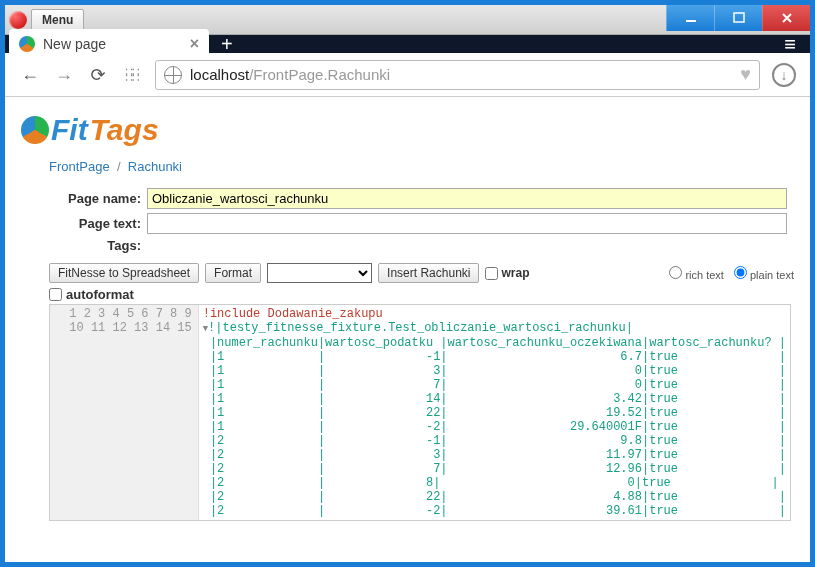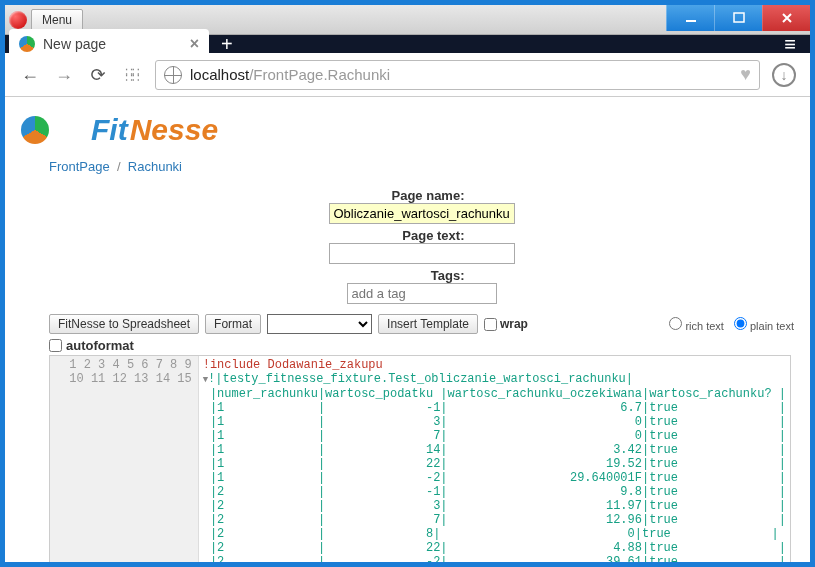--- a/index.html
+++ b/index.html
@@ -3,21 +3,21 @@
 <meta charset="utf-8">
 <style>
 * { box-sizing: border-box; margin: 0; padding: 0; }
 body { font-family: Arial, sans-serif; font-size: 13px; background: #fff; }
 
 
 .browser-frame { border: 5px solid #1a7dd6; width: 815px; height: 567px; background: #fff; overflow: hidden; display: flex; flex-direction: column; }
 .title-bar { background: linear-gradient(#e8e8e8, #d0d0d0); height: 30px; display: flex; align-items: center; justify-content: space-between; border-bottom: 1px solid #aaa; }
 .title-left { display: flex; align-items: center; padding-left: 4px; gap: 4px; }
 .opera-icon { width: 18px; height: 18px; background: radial-gradient(circle at 35% 30%, #ff6b6b, #c40000); border-radius: 50%; box-shadow: inset 1px 1px 2px rgba(255,255,255,0.6); }
-.menu-btn { background: linear-gradient(#fefefe,#e6e6e6); border: 1px solid #aaa; padding: 3px 10px; font-size: 12px; color: #333; border-radius: 2px; }
+.menu-btn { background: linear-gradient(#fefefe,#e6e6e6); border: 1px solid #aaa; padding: 3px 10px; font-size: 12px; color: #333; border-radius: 2px; font-weight: bold; }
 .win-controls { display: flex; height: 100%; }
 .win-btn { width: 48px; height: 26px; display: flex; align-items: center; justify-content: center; font-size: 13px; font-weight: bold; }
 .win-min, .win-max { background: linear-gradient(#4aa3e8,#1a7dd6); color: #fff; border-left: 1px solid rgba(255,255,255,0.3); }
 .win-close { background: linear-gradient(#e65a5a,#c93030); color: #fff; border-left: 1px solid rgba(255,255,255,0.2); }
 
 .tab-strip { background: #0f172a; height: 18px; display: flex; align-items: center; padding-left: 4px; }
 .tab { background: #fff; height: 30px; display: flex; align-items: center; padding: 0 10px; border-radius: 4px 4px 0 0; min-width: 200px; justify-content: space-between; gap: 8px; }
 .tab-icon { width: 16px; height: 16px; border-radius: 50%; background: conic-gradient(#27b34f 0 120deg, #e67e22 120deg 240deg, #2d8ccf 240deg 360deg); display: inline-block; }
 .tab-title { color: #444; font-size: 14px; flex: 1; }
 .tab-close { color: #888; font-size: 16px; font-weight: bold; }
@@ -35,27 +35,27 @@
 .url-text { color: #333; font-size: 15px; }
 .url-text .host { color: #222; }
 .url-text .path { color: #999; }
 .heart { color: #bbb; font-size: 18px; margin-left: auto; }
 .dl-btn { width: 24px; height: 24px; border: 2px solid #888; border-radius: 50%; display: flex; align-items: center; justify-content: center; color: #888; font-size: 14px; }
 
 
 .page { flex: 1; overflow: auto; padding: 10px 16px; color: #333; }
 .logo { display: flex; align-items: center; gap: 2px; margin: 6px 0 12px 0; }
 .logo-swirl { width: 28px; height: 28px; border-radius: 50%; background: conic-gradient(#27b34f 0 120deg, #e67e22 120deg 240deg, #2d8ccf 240deg 360deg); display: inline-block; }
-.logo-fit { color: #2d8ccf; font-style: italic; font-size: 30px; font-weight: bold; margin-left: 40px; }
+.logo-fit { color: #2d8ccf; font-style: italic; font-size: 30px; font-weight: bold; }
 .logo-nesse { color: #e67e22; font-style: italic; font-size: 30px; font-weight: bold; }
 
 .breadcrumb { margin: 6px 0 14px 28px; color: #888; font-size: 13px; }
 .breadcrumb a { color: #2d7ab8; text-decoration: none; }
 
-.form-row { display: flex; align-items: center; margin: 4px 0 4px 28px; flex-direction: column; }
+.form-row { display: flex; align-items: center; margin: 4px 0 4px 28px; }
 .form-label { width: 92px; text-align: right; font-weight: bold; margin-right: 6px; font-size: 13px; color: #333; }
 .form-input { border: 1px solid #aaa; padding: 2px 4px; font-size: 13px; }
 .page-name-input { flex: 1; max-width: 640px; background: #fdffc9; }
 .help-text-input { flex: 1; max-width: 640px; background: #fff; }
 .tags-input { width: 150px; background: #fff; color: #888; }
 
 .toolbar { margin: 10px 0 4px 28px; display: flex; align-items: center; gap: 6px; flex-wrap: wrap; }
 .tb-btn { background: linear-gradient(#fefefe,#e6e6e6); border: 1px solid #aaa; padding: 2px 8px; font-size: 12px; color: #333; border-radius: 2px; }
 .tb-select { border: 1px solid #666; font-size: 12px; height: 20px; width: 105px; background: #fff; }
 .tb-check { display: flex; align-items: center; gap: 3px; font-size: 12px; }
@@ -118,47 +118,46 @@
       <span class="url-text"><span class="host">localhost</span><span class="path">/FrontPage.Rachunki</span></span>
       <span class="heart">♥</span>
     </div>
     <span class="dl-btn">↓</span>
   </div>
 
   <div class="page">
     <div class="logo">
       <span class="logo-swirl"></span>
       <span class="logo-fit">Fit</span>
-        <span class="logo-nesse">Nesse</span>
+        <span class="logo-nesse">Tags</span>
     </div>
 
     <div class="breadcrumb">
       <a>FrontPage</a>
       &nbsp;<span>/</span>&nbsp;
       <a>Rachunki</a>
     </div>
 
     <div class="form-row">
       <span class="form-label">Page name:</span>
       <input class="form-input page-name-input" value="Obliczanie_wartosci_rachunku" style="">
     </div>
     <div class="form-row">
       <span class="form-label">Page text:</span>
       <input class="form-input help-text-input" value="" style="">
     </div>
     <div class="form-row">
       <span class="form-label">Tags:</span>
-      <input class="form-input tags-input" placeholder="add a tag" style="">
     </div>
 
     <div class="toolbar">
       <button class="tb-btn">FitNesse to Spreadsheet</button>
       <button class="tb-btn">Format</button>
       <select class="tb-select"><option></option></select>
-      <button class="tb-btn">Insert Template</button>
+      <button class="tb-btn">Insert Rachunki</button>
       <label class="tb-check">
           <input type="checkbox" style=""> 
           <b>wrap</b>
         </label>
       <div class="radio-group">
         <label><input type="radio" name="mode" style=""> <span>rich text</span></label>
         <label><input type="radio" name="mode" checked="" style=""> <span>plain text</span></label>
       </div>
     </div>
 

